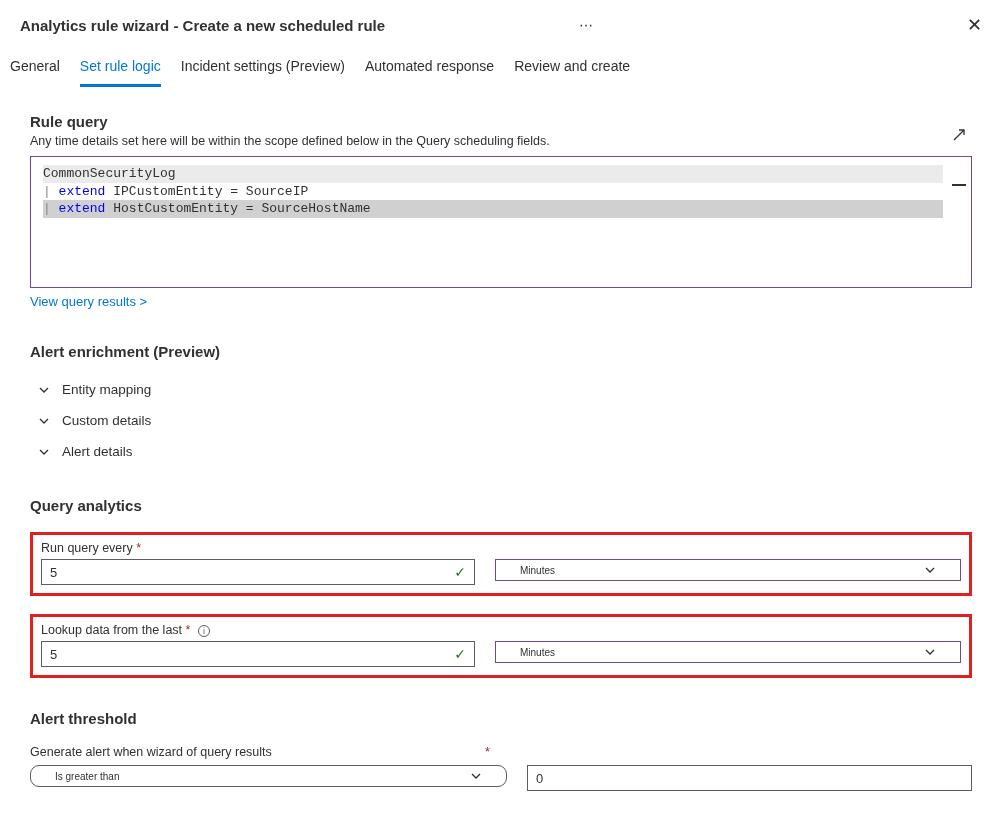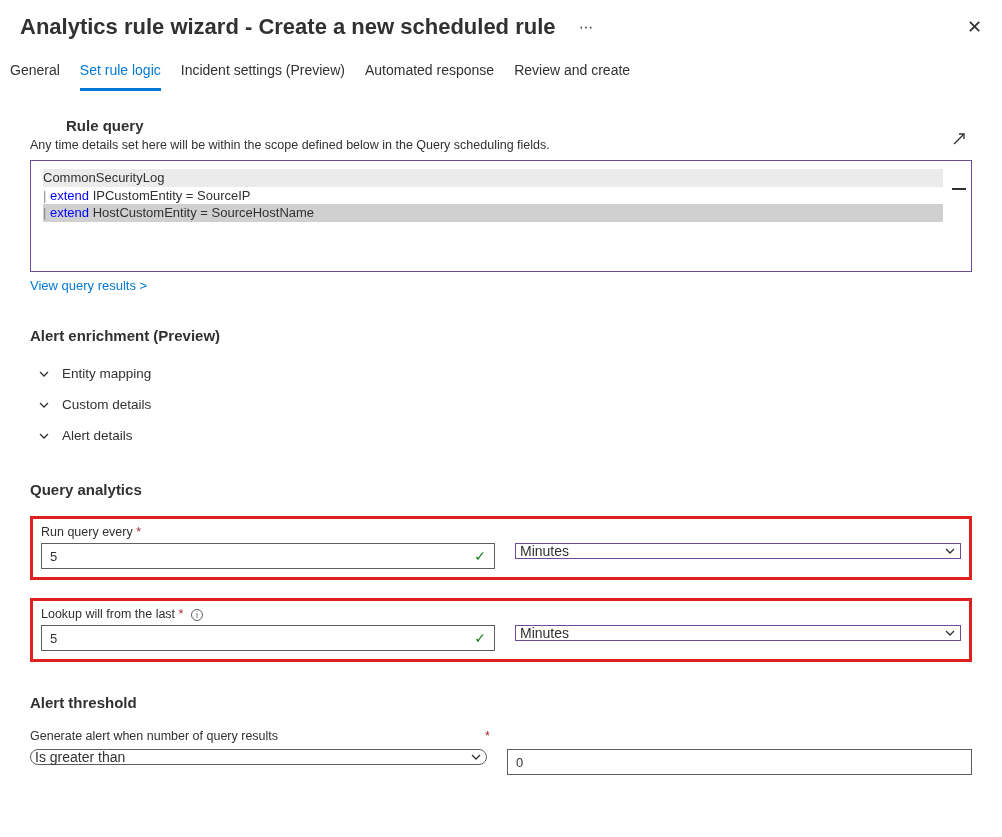--- a/index.html
+++ b/index.html
@@ -12,21 +12,21 @@
       height: 837px;
       overflow: hidden;
     }
     .header {
       display: flex;
       align-items: center;
       justify-content: space-between;
       padding: 14px 20px 0 20px;
     }
     .page-title {
-      font-size: 22px;
+      font-size: 15px;
       font-weight: 600;
       color: #323130;
     }
     .header-icons {
       display: flex;
       align-items: center;
       gap: 24px;
     }
     .ellipsis { font-size: 14px; color: #323130; position: relative; left: -350px; cursor: pointer; }
     .close-x { font-size: 18px; color: #323130; cursor: pointer; }
@@ -46,40 +46,39 @@
       color: #0078d4;
       border-bottom: 3px solid #0078d4;
       font-weight: 400;
     }
     .content { padding: 26px 30px 0 30px; }
     .intro { color: #323130; font-size: 13px; margin-bottom: 26px; }
     .section-title {
       font-size: 15px;
       font-weight: 600;
       margin-bottom: 4px;
-      margin-left: 36px;
     }
     .section-sub { font-size: 12.5px; color: #323130; margin-bottom: 8px; }
     .query-block { position: relative; }
     .expand-icon {
       position: absolute;
       right: 6px;
       top: -28px;
       font-size: 14px;
       cursor: pointer;
       color: #323130;
     }
     .query-box {
       border: 1px solid #6b4c9a;
       background: #fff;
       padding: 8px 10px 8px 12px;
-      font-family: Liberation Sans, sans-serif;
+      font-family: Liberation Mono, monospace;
       font-size: 13px;
       line-height: 1.35;
-      height: 112px;
+      height: 132px;
       position: relative;
     }
     .query-line { white-space: pre; }
     .hl-line { background: #ebebeb; display: inline-block; width: 900px; }
     .cursor-bar { background: #d0d0d0; }
     .kw { color: #0000ff; }
     .pipe { color: #888; }
     .link {
       color: #0078d4;
       font-size: 13px;
@@ -138,23 +137,23 @@
       flex: 1;
       position: relative;
       display: flex;
       align-items: center;
       justify-content: space-between;
       background: #fff;
     }
     .check-mark { color: #107c10; font-size: 14px; }
     .select-input {
       border: 1px solid #6b4c9a;
-      height: 16px;
-      padding: 0 4px;
-      font-size: 14px;
+      height: 22px;
+      padding: 0 24px;
+      font-size: 10px;
       flex: 1;
       display: flex;
       align-items: center;
       justify-content: space-between;
       background: #fff;
       cursor: pointer;
     }
     .select-input.gray { border: 1px solid #605e5c; }
     .threshold { margin-top: 32px; }
     .threshold-title { font-size: 15px; font-weight: 600; margin-bottom: 18px; }
@@ -244,40 +243,40 @@
         <div class="select-input">
           <span>Minutes</span>
           <svg class="chev" viewBox="0 0 12 12">
               <polyline points="2,4 6,8 10,4" fill="none" stroke="#323130" stroke-width="1.3"></polyline>
             </svg>
         </div>
       </div>
     </div>
 
     <div class="red-box">
-      <div class="field-label"><span>Lookup will from the last</span> <span class="req">*</span> <span class="info-icon">i</span></div>
+      <div class="field-label"><span>Lookup data from the last</span> <span class="req">*</span> <span class="info-icon">i</span></div>
       <div class="field-row">
         <div class="text-input">
           <span>5</span>
           <span class="check-mark">✓</span>
         </div>
         <div class="select-input">
           <span>Minutes</span>
           <svg class="chev" viewBox="0 0 12 12">
               <polyline points="2,4 6,8 10,4" fill="none" stroke="#323130" stroke-width="1.3"></polyline>
             </svg>
         </div>
       </div>
     </div>
   </div>
 
   <div class="threshold">
     <div class="threshold-title">Alert threshold</div>
     <div class="threshold-label">
-      <span class="spacer">Generate alert when number of query results</span>
+      <span class="spacer">Generate alert when wizard of query results</span>
       <span class="req">*</span>
     </div>
     <div class="threshold-row">
       <div class="select-input gray" style="flex:1;border-radius:9px;">
         <span>Is greater than</span>
         <svg class="chev" viewBox="0 0 12 12">
             <polyline points="2,4 6,8 10,4" fill="none" stroke="#323130" stroke-width="1.3"></polyline>
           </svg>
       </div>
       <div class="text-input" style="flex:1;">

